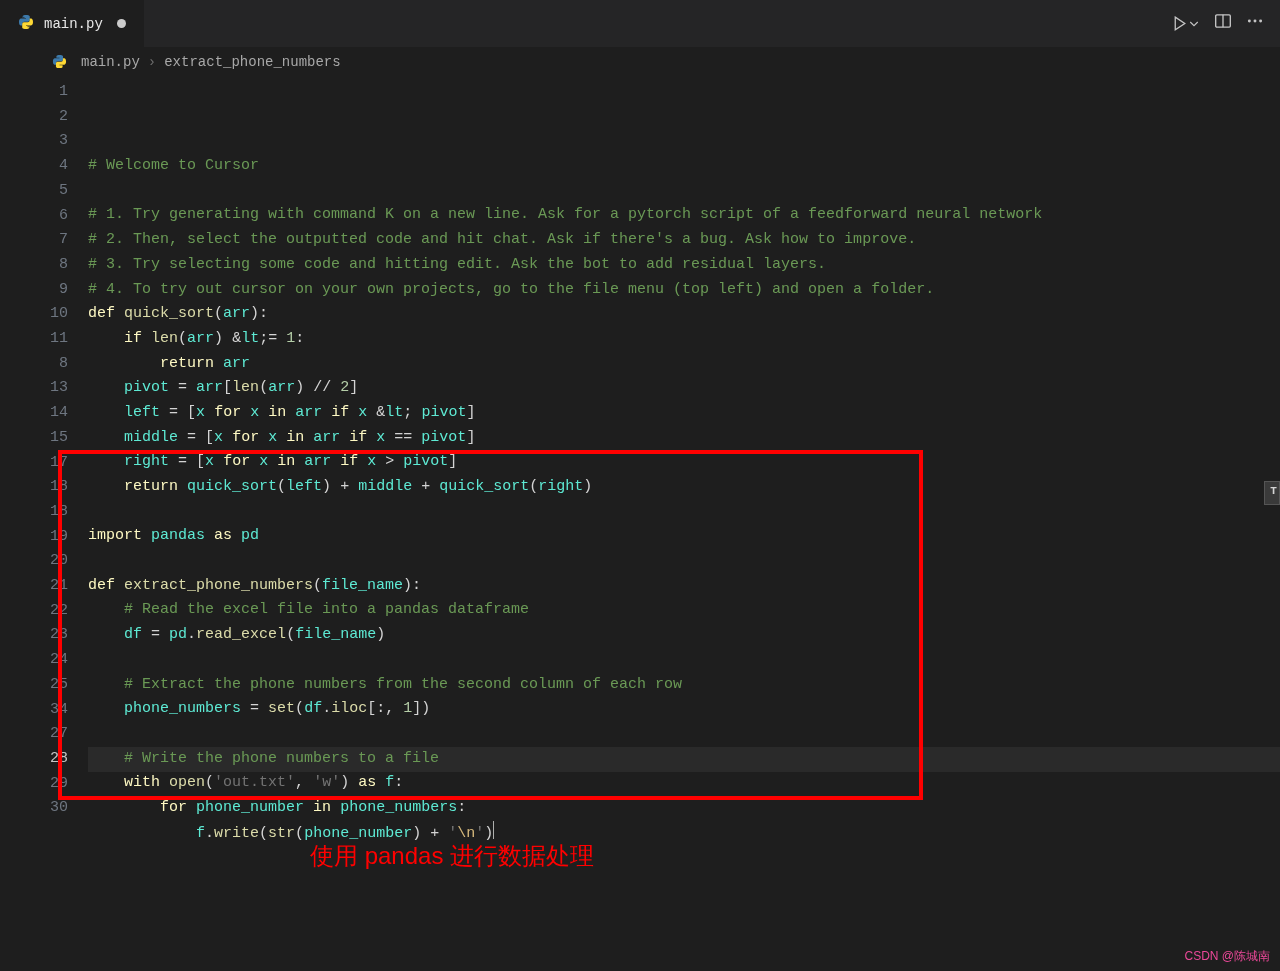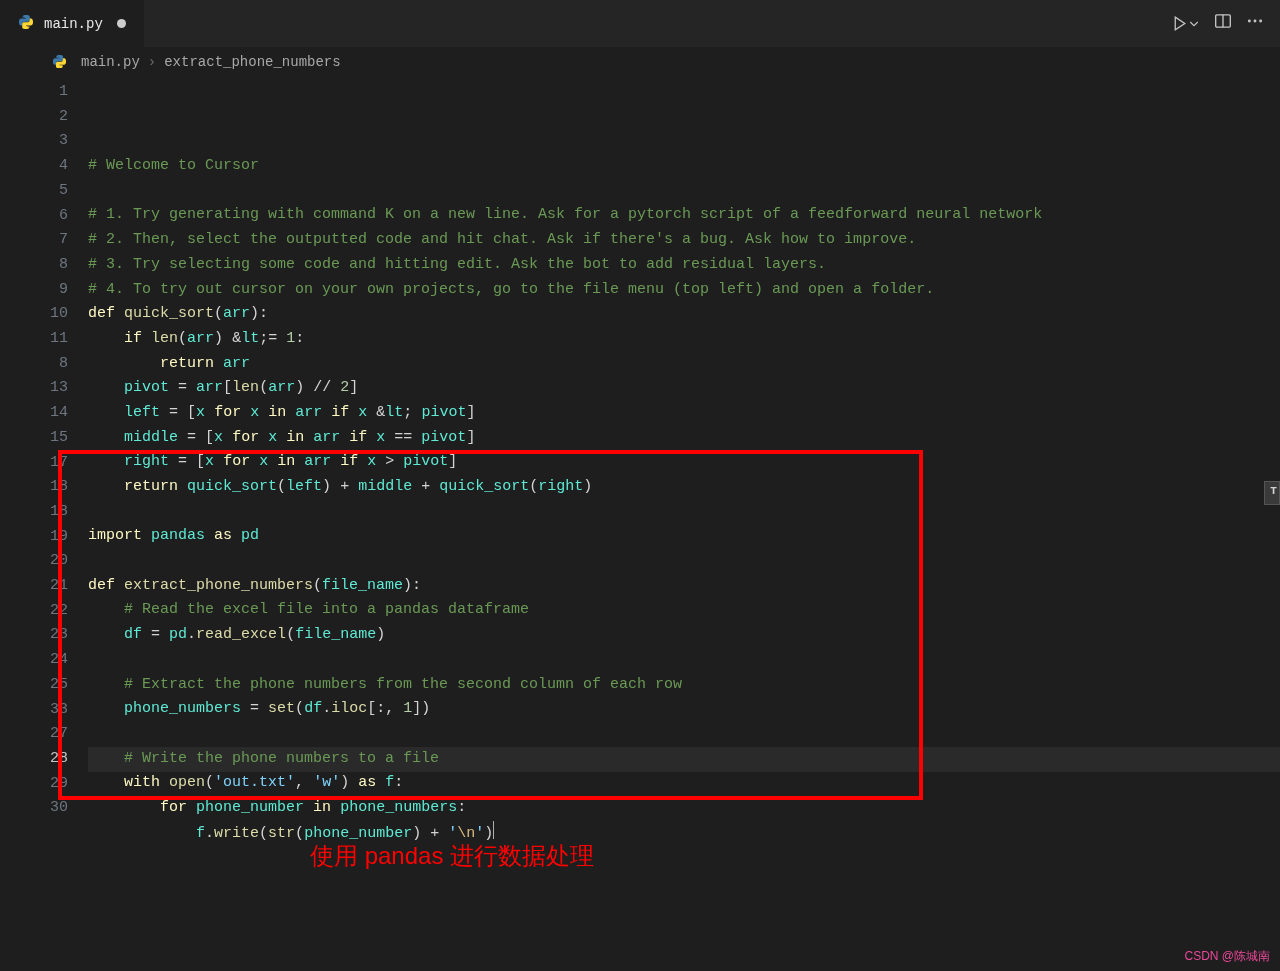--- a/index.html
+++ b/index.html
@@ -30,21 +30,21 @@
 .gutter div.cur{color:#c6c6c6}
 .code{flex:1;padding:4px 0;line-height:24.7px;font-size:15px;white-space:pre;position:relative;}
 .line{height:24.7px}
 
 .cm{color:#6a9955}
 .kw{color:#fef9c3}
 .fn{color:#dcdcaa}
 .pr{color:#5eead4}
 .nm{color:#b5cea8}
 .op{color:#d4d4d4}
-.st{color:#7dd3fc}
+.st{color:#737373}
 .sp{color:#d7ba7d}
 .cursor{border-left:1px solid #aeafad;display:inline-block;height:18px;vertical-align:-2px}
 .currow{background:#2a2a2a;position:absolute;left:0;right:0;height:24.7px;z-index:-1}
 .red-box{position:absolute;border:4px solid #ff0000;pointer-events:none;}
 .anno{position:absolute;color:#ff0000;font-family:'PingFang SC','Microsoft YaHei',sans-serif;font-size:24px;font-style:normal;font-weight:400}
 .watermark{position:absolute;right:10px;bottom:6px;color:#ec4899;font-size:12px;font-family:'PingFang SC','Microsoft YaHei',sans-serif;font-style:normal}
 .minimap{position:absolute;top:0;right:0;width:14px;height:100%;background:transparent}
 .minimap::before{content:"";position:absolute;right:0;top:405px;width:14px;height:22px;background:#3a3a3a;border:1px solid #555}
 .minimap .t{position:absolute;right:1px;width:11px;height:11px;color:#d4d4d4;font-size:11px;font-style:normal;font-weight:bold;text-align:center;line-height:11px}
 </style>
@@ -119,21 +119,21 @@
       <div>17</div>
       <div>18</div>
       <div>18</div>
       <div>19</div>
       <div>20</div>
       <div>21</div>
       <div>22</div>
       <div>23</div>
       <div>24</div>
       <div>25</div>
-      <div>33</div>
+      <div>34</div>
       <div>27</div>
       <div class="cur">28</div>
       <div>29</div>
       <div>30</div>
     </div>
   <div class="code" id="code">
     <div class="currow" style="top:671px"></div>
   <div class="line"><span></span><span class="cm"># Welcome to Cursor</span></div><div class="line"></div><div class="line"><span></span><span class="cm"># 1. Try generating with command K on a new line. Ask for a pytorch script of a feedforward neural network</span></div><div class="line"><span></span><span class="cm"># 2. Then, select the outputted code and hit chat. Ask if there's a bug. Ask how to improve.</span></div><div class="line"><span></span><span class="cm"># 3. Try selecting some code and hitting edit. Ask the bot to add residual layers.</span></div><div class="line"><span></span><span class="cm"># 4. To try out cursor on your own projects, go to the file menu (top left) and open a folder.</span></div><div class="line"><span class="kw">def</span> <span class="fn">quick_sort</span><span class="op">(</span><span class="pr">arr</span><span class="op">)</span><span class="op">:</span></div><div class="line">    <span class="kw">if</span> <span class="fn">len</span><span class="op">(</span><span class="pr">arr</span><span class="op">)</span> <span class="op">&amp;</span><span class="pr">lt</span><span class="op">;</span><span class="op">=</span> <span class="nm">1</span><span class="op">:</span></div><div class="line">        <span class="kw">return</span> <span class="pr">arr</span></div><div class="line">    <span class="pr">pivot</span> <span class="op">=</span> <span class="pr">arr</span><span class="op">[</span><span class="fn">len</span><span class="op">(</span><span class="pr">arr</span><span class="op">)</span> <span class="op">/</span><span class="op">/</span> <span class="nm">2</span><span class="op">]</span></div><div class="line">    <span class="pr">left</span> <span class="op">=</span> <span class="op">[</span><span class="pr">x</span> <span class="kw">for</span> <span class="pr">x</span> <span class="kw">in</span> <span class="pr">arr</span> <span class="kw">if</span> <span class="pr">x</span> <span class="op">&amp;</span><span class="pr">lt</span><span class="op">;</span> <span class="pr">pivot</span><span class="op">]</span></div><div class="line">    <span class="pr">middle</span> <span class="op">=</span> <span class="op">[</span><span class="pr">x</span> <span class="kw">for</span> <span class="pr">x</span> <span class="kw">in</span> <span class="pr">arr</span> <span class="kw">if</span> <span class="pr">x</span> <span class="op">=</span><span class="op">=</span> <span class="pr">pivot</span><span class="op">]</span></div><div class="line">    <span class="pr">right</span> <span class="op">=</span> <span class="op">[</span><span class="pr">x</span> <span class="kw">for</span> <span class="pr">x</span> <span class="kw">in</span> <span class="pr">arr</span> <span class="kw">if</span> <span class="pr">x</span> <span class="op">&gt;</span> <span class="pr">pivot</span><span class="op">]</span></div><div class="line">    <span class="kw">return</span> <span class="pr">quick_sort</span><span class="op">(</span><span class="pr">left</span><span class="op">)</span> <span class="op">+</span> <span class="pr">middle</span> <span class="op">+</span> <span class="pr">quick_sort</span><span class="op">(</span><span class="pr">right</span><span class="op">)</span></div><div class="line"></div><div class="line"><span class="kw">import</span> <span class="pr">pandas</span> <span class="kw">as</span> <span class="pr">pd</span></div><div class="line"></div><div class="line"><span class="kw">def</span> <span class="fn">extract_phone_numbers</span><span class="op">(</span><span class="pr">file_name</span><span class="op">)</span><span class="op">:</span></div><div class="line"><span>    </span><span class="cm"># Read the excel file into a pandas dataframe</span></div><div class="line">    <span class="pr">df</span> <span class="op">=</span> <span class="pr">pd</span><span class="op">.</span><span class="fn">read_excel</span><span class="op">(</span><span class="pr">file_name</span><span class="op">)</span></div><div class="line"></div><div class="line"><span>    </span><span class="cm"># Extract the phone numbers from the second column of each row</span></div><div class="line">    <span class="pr">phone_numbers</span> <span class="op">=</span> <span class="fn">set</span><span class="op">(</span><span class="pr">df</span><span class="op">.</span><span class="fn">iloc</span><span class="op">[</span><span class="op">:</span><span class="op">,</span> <span class="nm">1</span><span class="op">]</span><span class="op">)</span></div><div class="line"></div><div class="line"><span>    </span><span class="cm"># Write the phone numbers to a file</span></div><div class="line">    <span class="kw">with</span> <span class="fn">open</span><span class="op">(</span><span class="st">'out.txt'</span><span class="op">,</span> <span class="st">'w'</span><span class="op">)</span> <span class="kw">as</span> <span class="pr">f</span><span class="op">:</span></div><div class="line">        <span class="kw">for</span> <span class="pr">phone_number</span> <span class="kw">in</span> <span class="pr">phone_numbers</span><span class="op">:</span></div><div class="line">            <span class="pr">f</span><span class="op">.</span><span class="fn">write</span><span class="op">(</span><span class="fn">str</span><span class="op">(</span><span class="pr">phone_number</span><span class="op">)</span> <span class="op">+</span> <span class="st">'</span><span class="sp">\n</span><span class="st">'</span><span class="op">)</span><span class="cursor"></span></div><div class="line"></div><div class="line"></div></div>
   <div class="minimap">
       <div class="t" style="top:410px">T</div>

